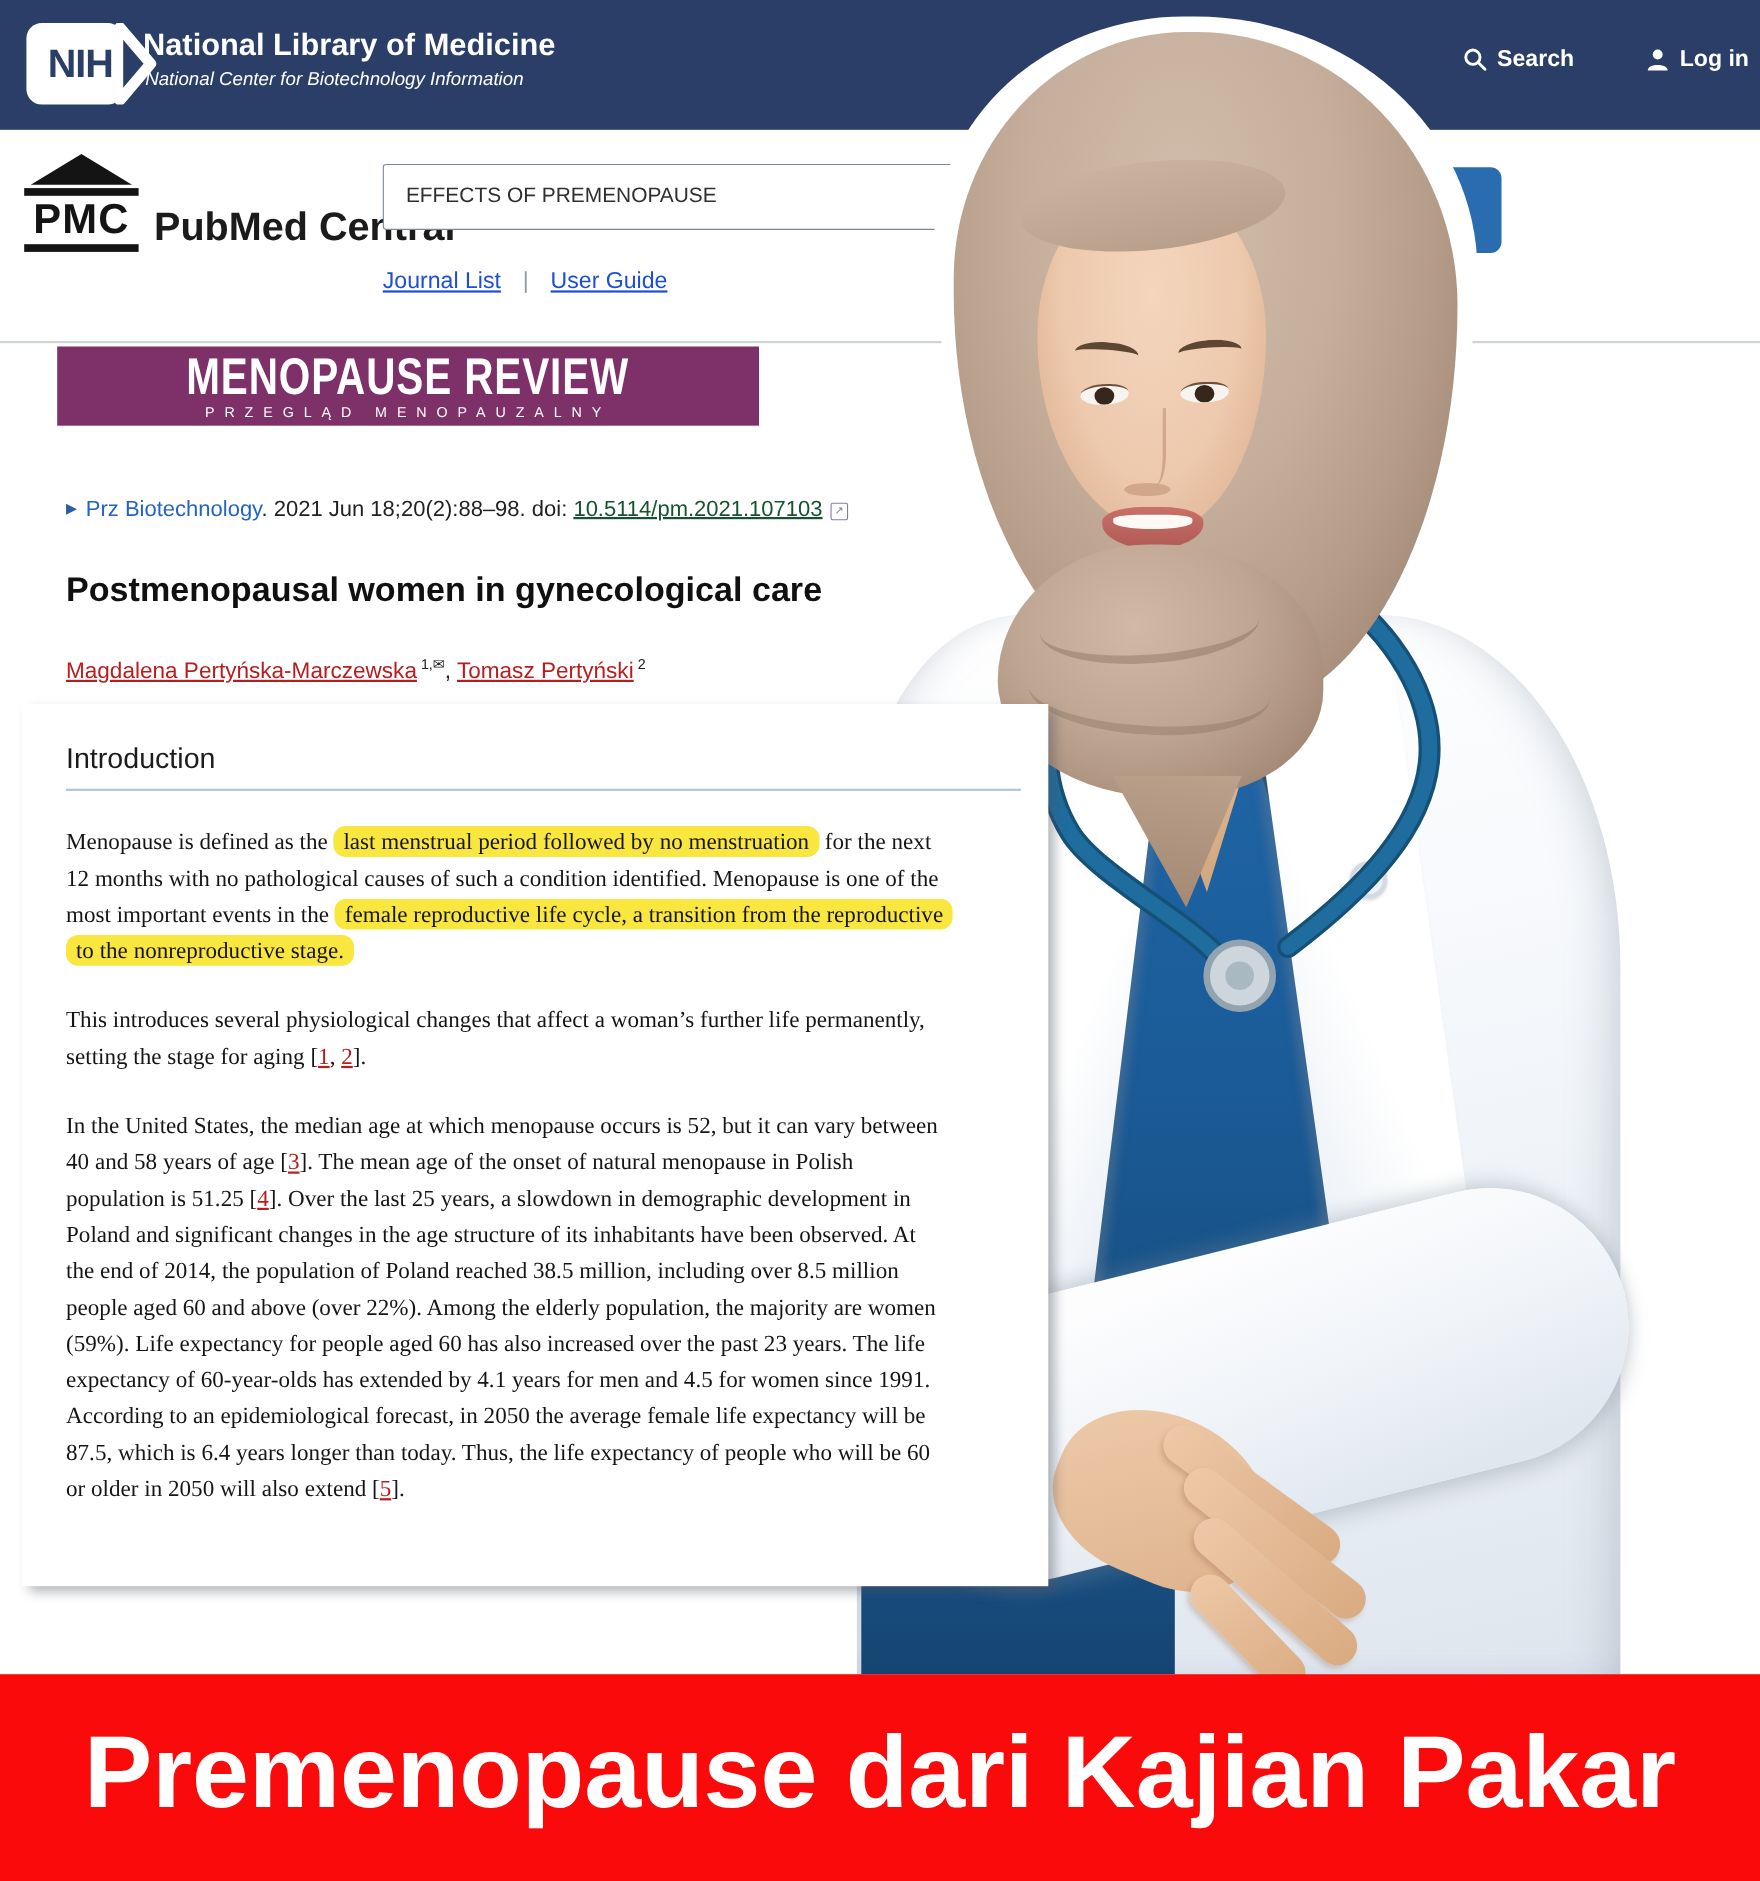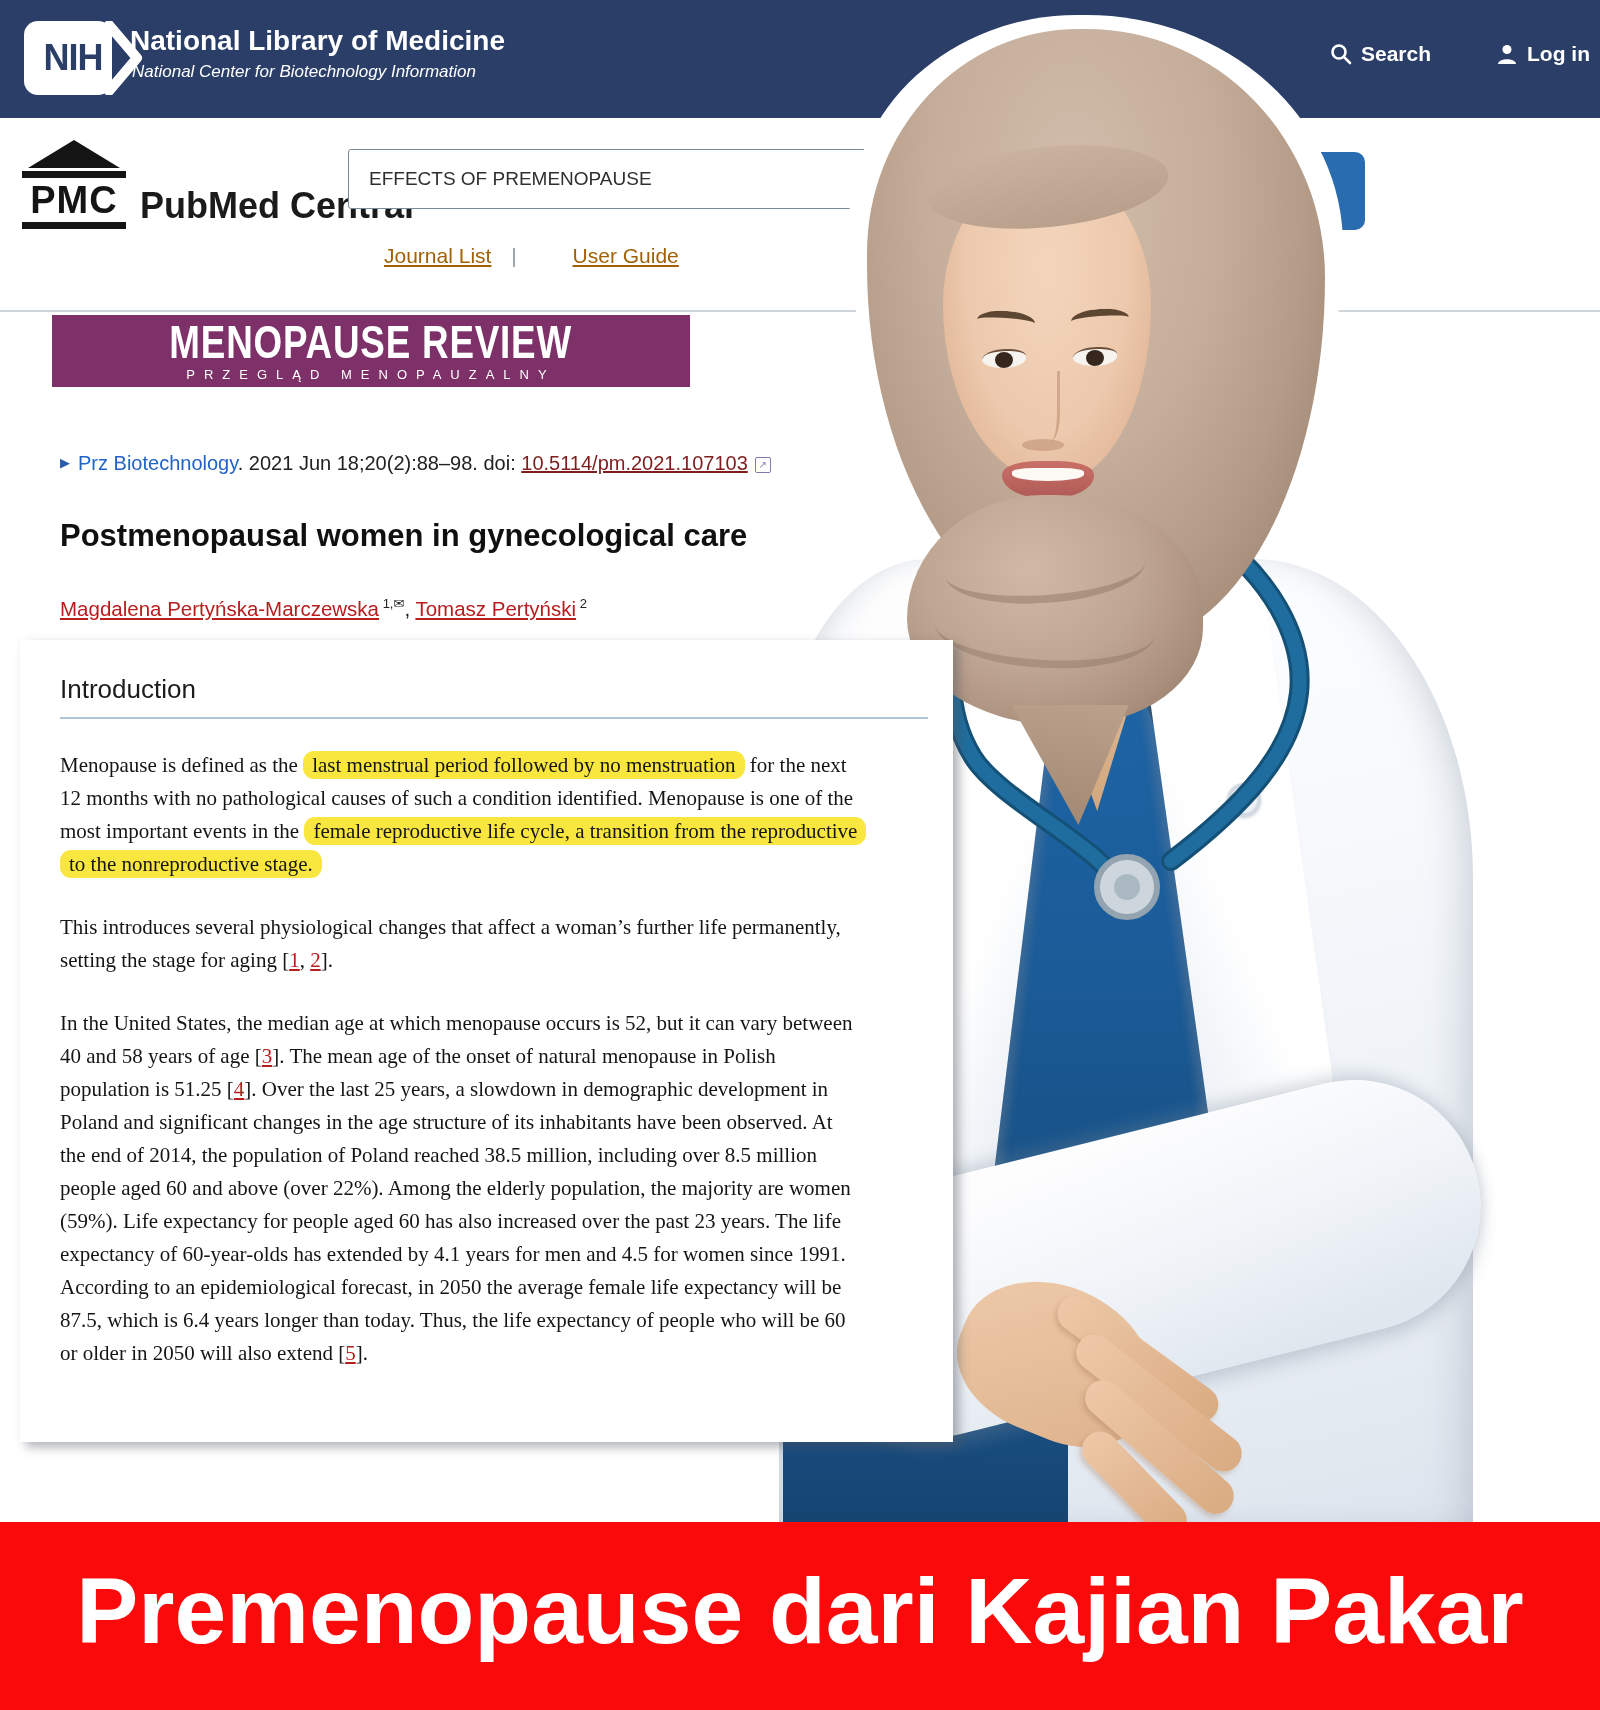--- a/index.html
+++ b/index.html
@@ -23,36 +23,36 @@
   .pmc-roof{width:0;height:0;border-left:46px solid transparent;border-right:46px solid transparent;border-bottom:28px solid #141414;}
   .pmc-rule{width:104px;height:7px;background:#141414;margin-top:3px;}
   .pmc-txt{font-size:38px;font-weight:800;color:#141414;letter-spacing:1px;line-height:44px;}
   .pmc-rule2{width:104px;height:7px;background:#141414;}
   .pmc-brand{font-size:36px;font-weight:700;color:#1b1b1b;padding-bottom:2px;}
   .pmc-brand .reg{font-size:17px;vertical-align:super;}
   .pmc-search{position:absolute;left:348px;top:149px;width:897px;height:58px;border:1.5px solid #7b8a99;border-radius:3px;
               font-family:"Liberation Sans",sans-serif;font-size:19px;color:#2f2f2f;padding:0 0 0 20px;z-index:1;background:#fff;}
   .pmc-btn{position:absolute;left:1243px;top:152px;width:122px;height:78px;background:#2a6cb0;border-radius:10px;z-index:2;cursor:pointer;}
   .pmc-links{position:absolute;left:348px;top:244px;font-size:21px;z-index:1;}
-  .pmc-links a{color:#a16207;text-decoration:underline;cursor:pointer;margin-left:36px;}
+  .pmc-links a{color:#1d4ed8;text-decoration:underline;cursor:pointer;}
   .pmc-links .sep{color:#8f9aa6;margin:0 14px;}
   .divider{position:absolute;left:0;top:310px;width:1600px;height:1.5px;background:#cfd4d9;z-index:1;}
 
   
   .journal-banner{position:absolute;left:52px;top:315px;width:638px;height:72px;background:#7e3169;z-index:1;
                   display:flex;flex-direction:column;align-items:center;justify-content:center;}
   .jb-title{color:#fff;font-weight:700;font-size:46px;line-height:44px;transform:scale(.8,1.02);letter-spacing:1px;white-space:nowrap;}
   .jb-sub{color:#fff;font-size:13px;letter-spacing:9px;margin-top:3px;white-space:nowrap;}
 
   
   .citation{position:absolute;left:60px;top:452px;font-size:20px;color:#222;z-index:1;}
   .cite-marker{color:#2a5da8;font-size:13px;margin-right:8px;vertical-align:3px;}
   .link-plain{color:#2263c4;text-decoration:none;cursor:pointer;}
   .link-ul{color:#b91c1c;text-decoration:underline;cursor:pointer;}
-  .link-doi{color:#7f1d1d;text-decoration:underline;cursor:pointer;}
+  .link-doi{color:#14532d;text-decoration:underline;cursor:pointer;}
   .ext-icon{display:inline-block;width:14px;height:14px;border:1.5px solid #8579b5;color:#8579b5;font-size:10px;line-height:13px;
             text-align:center;border-radius:2px;margin-left:7px;vertical-align:2px;}
   .sup{font-size:13px;vertical-align:8px;color:#222;}
   .article-title{position:absolute;left:60px;top:518px;margin:0;font-size:31px;font-weight:800;color:#101010;z-index:1;}
   .authors{position:absolute;left:60px;top:596px;font-size:20.5px;color:#222;z-index:1;}
 
   
   .article-card{position:absolute;left:20px;top:640px;width:933px;height:802px;background:#fff;z-index:4;
                 box-shadow:6px 5px 10px rgba(80,85,95,.45);}
   .article-card h2{margin:34px 0 0 40px;font-size:26px;font-weight:500;color:#1c1c1c;}

